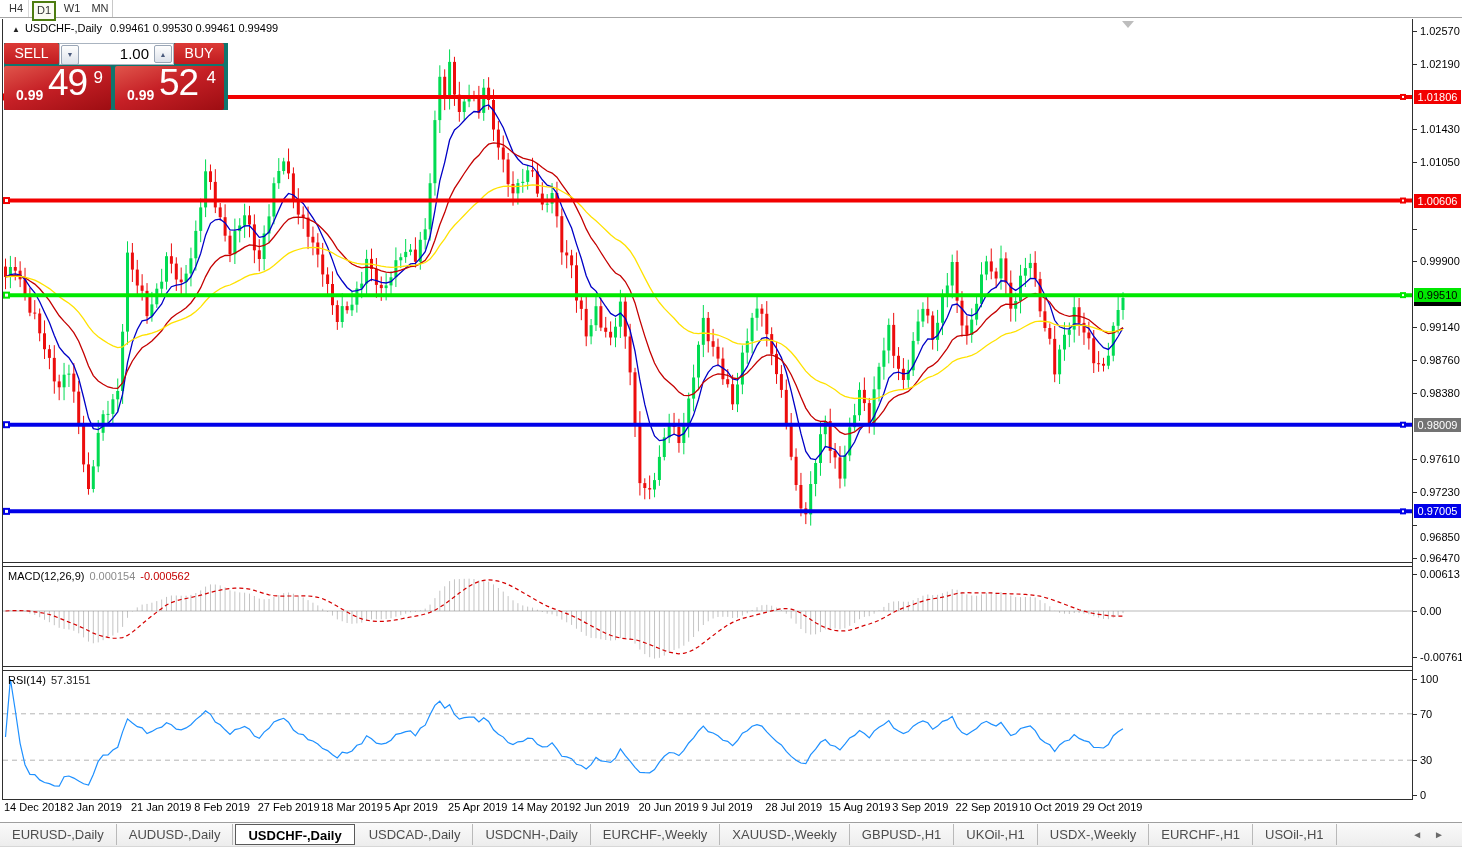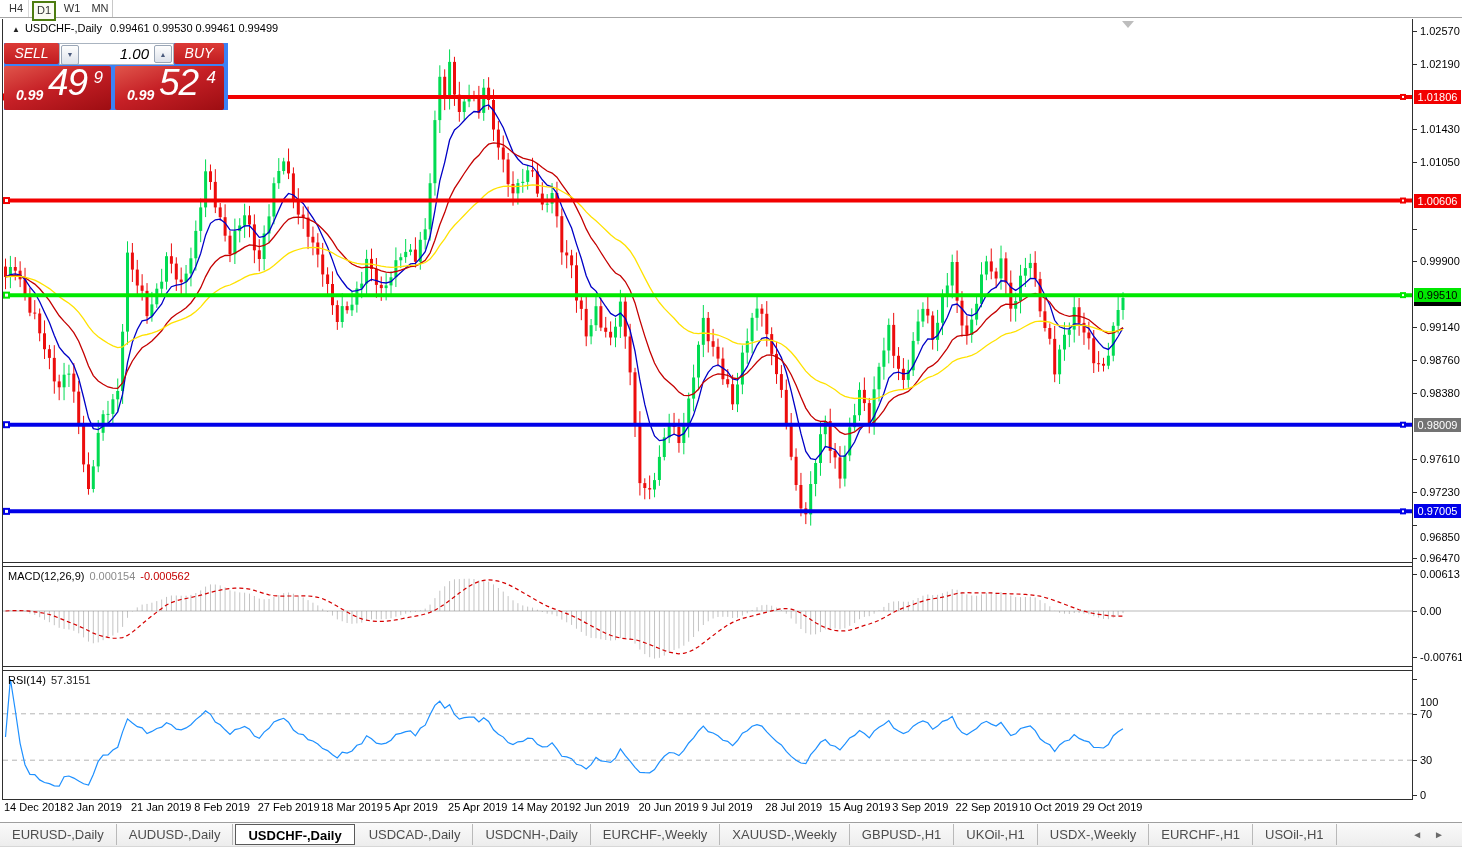--- a/index.html
+++ b/index.html
@@ -17,21 +17,21 @@
   .vline { position:absolute; width:1px; background:#2f2f2f; }
   .hline-border { position:absolute; height:1px; background:#2f2f2f; }
   #chart-svg { position:absolute; left:0; top:0; }
 
   
   #symbol-header { position:absolute; left:12px; top:22px; font-size:11px; color:#000; }
   #symbol-header .tri { font-size:8px; color:#222; margin-right:5px; }
   #symbol-header b { font-weight:normal; margin-right:8px; }
 
   
-  #quote-panel { position:absolute; left:4px; top:43px; width:224px; height:67px; background:#3b82f6; z-index:6;font-style:italic; }
+  #quote-panel { position:absolute; left:4px; top:43px; width:224px; height:67px; background:#0f766e; z-index:6; }
   .qp-row1 { position:absolute; left:0; top:0; width:220px; height:21px; }
   .qp-btn { position:absolute; top:0; height:21px; background:linear-gradient(#dc3a36,#c01c20); color:#fff; font-size:14px; text-align:center; line-height:21px; border-radius:2px; cursor:pointer; }
   #sell-btn { left:0; width:55px; }
   #buy-btn  { left:170px; width:50px; }
   .spin-group { position:absolute; left:55px; top:0; width:115px; height:22px; background:#fff; border:1px solid #aab4c0; display:flex; }
   .spin-btn { width:18px; height:100%; background:linear-gradient(#fefefe,#dde2ea); border:1px solid #9aa6b6; font-size:7px; color:#4a5a7c; text-align:center; line-height:18px; cursor:pointer; }
   .spin-btn.down { margin:1px; border-radius:2px; }
   .spin-btn.up { position:absolute; right:1px; top:1px; height:18px; border-radius:2px; }
   .spin-val { flex:1; font-size:15px; color:#000; text-align:right; padding-right:24px; line-height:20px; }
   .qp-big { position:absolute; top:23px; height:44px; background:linear-gradient(160deg,#e0554b 0%,#c62026 45%,#9d0d12 100%); border-radius:2px; color:#fff; cursor:pointer; }
@@ -908,21 +908,21 @@
       <div class="ax-label" style="top: 518.75px; margin-top: 12px;">0.96850</div>
       <div class="ax-tick" style="top: 557.552px;"></div>
       <div class="ax-label" style="top: 551.552px;">0.96470</div>
       <div class="ax-tick" style="top: 573.999px;"></div>
       <div class="ax-label" style="top: 567.999px;">0.00613</div>
       <div class="ax-tick" style="top: 611px;"></div>
       <div class="ax-label" style="top: 605px;">0.00</div>
       <div class="ax-tick" style="top: 656.946px;"></div>
       <div class="ax-label" style="top: 650.946px;">-0.007612</div>
       <div class="ax-tick" style="top: 679px;"></div>
-      <div class="ax-label" style="top: 673px; margin-top: 23px;">100</div>
+      <div class="ax-label" style="top: 673px;">100</div>
       <div class="ax-tick" style="top: 713.8px;"></div>
       <div class="ax-label" style="top: 707.8px;">70</div>
       <div class="ax-tick" style="top: 760.2px;"></div>
       <div class="ax-label" style="top: 754.2px;">30</div>
       <div class="ax-tick" style="top: 795px;"></div>
       <div class="ax-label" style="top: 789px;">0</div>
     </div>
   <div id="date-axis">
       <div class="date-label" style="left: 4px;">14 Dec 2018</div>
       <div class="date-label" style="left: 67.44px;">2 Jan 2019</div>

